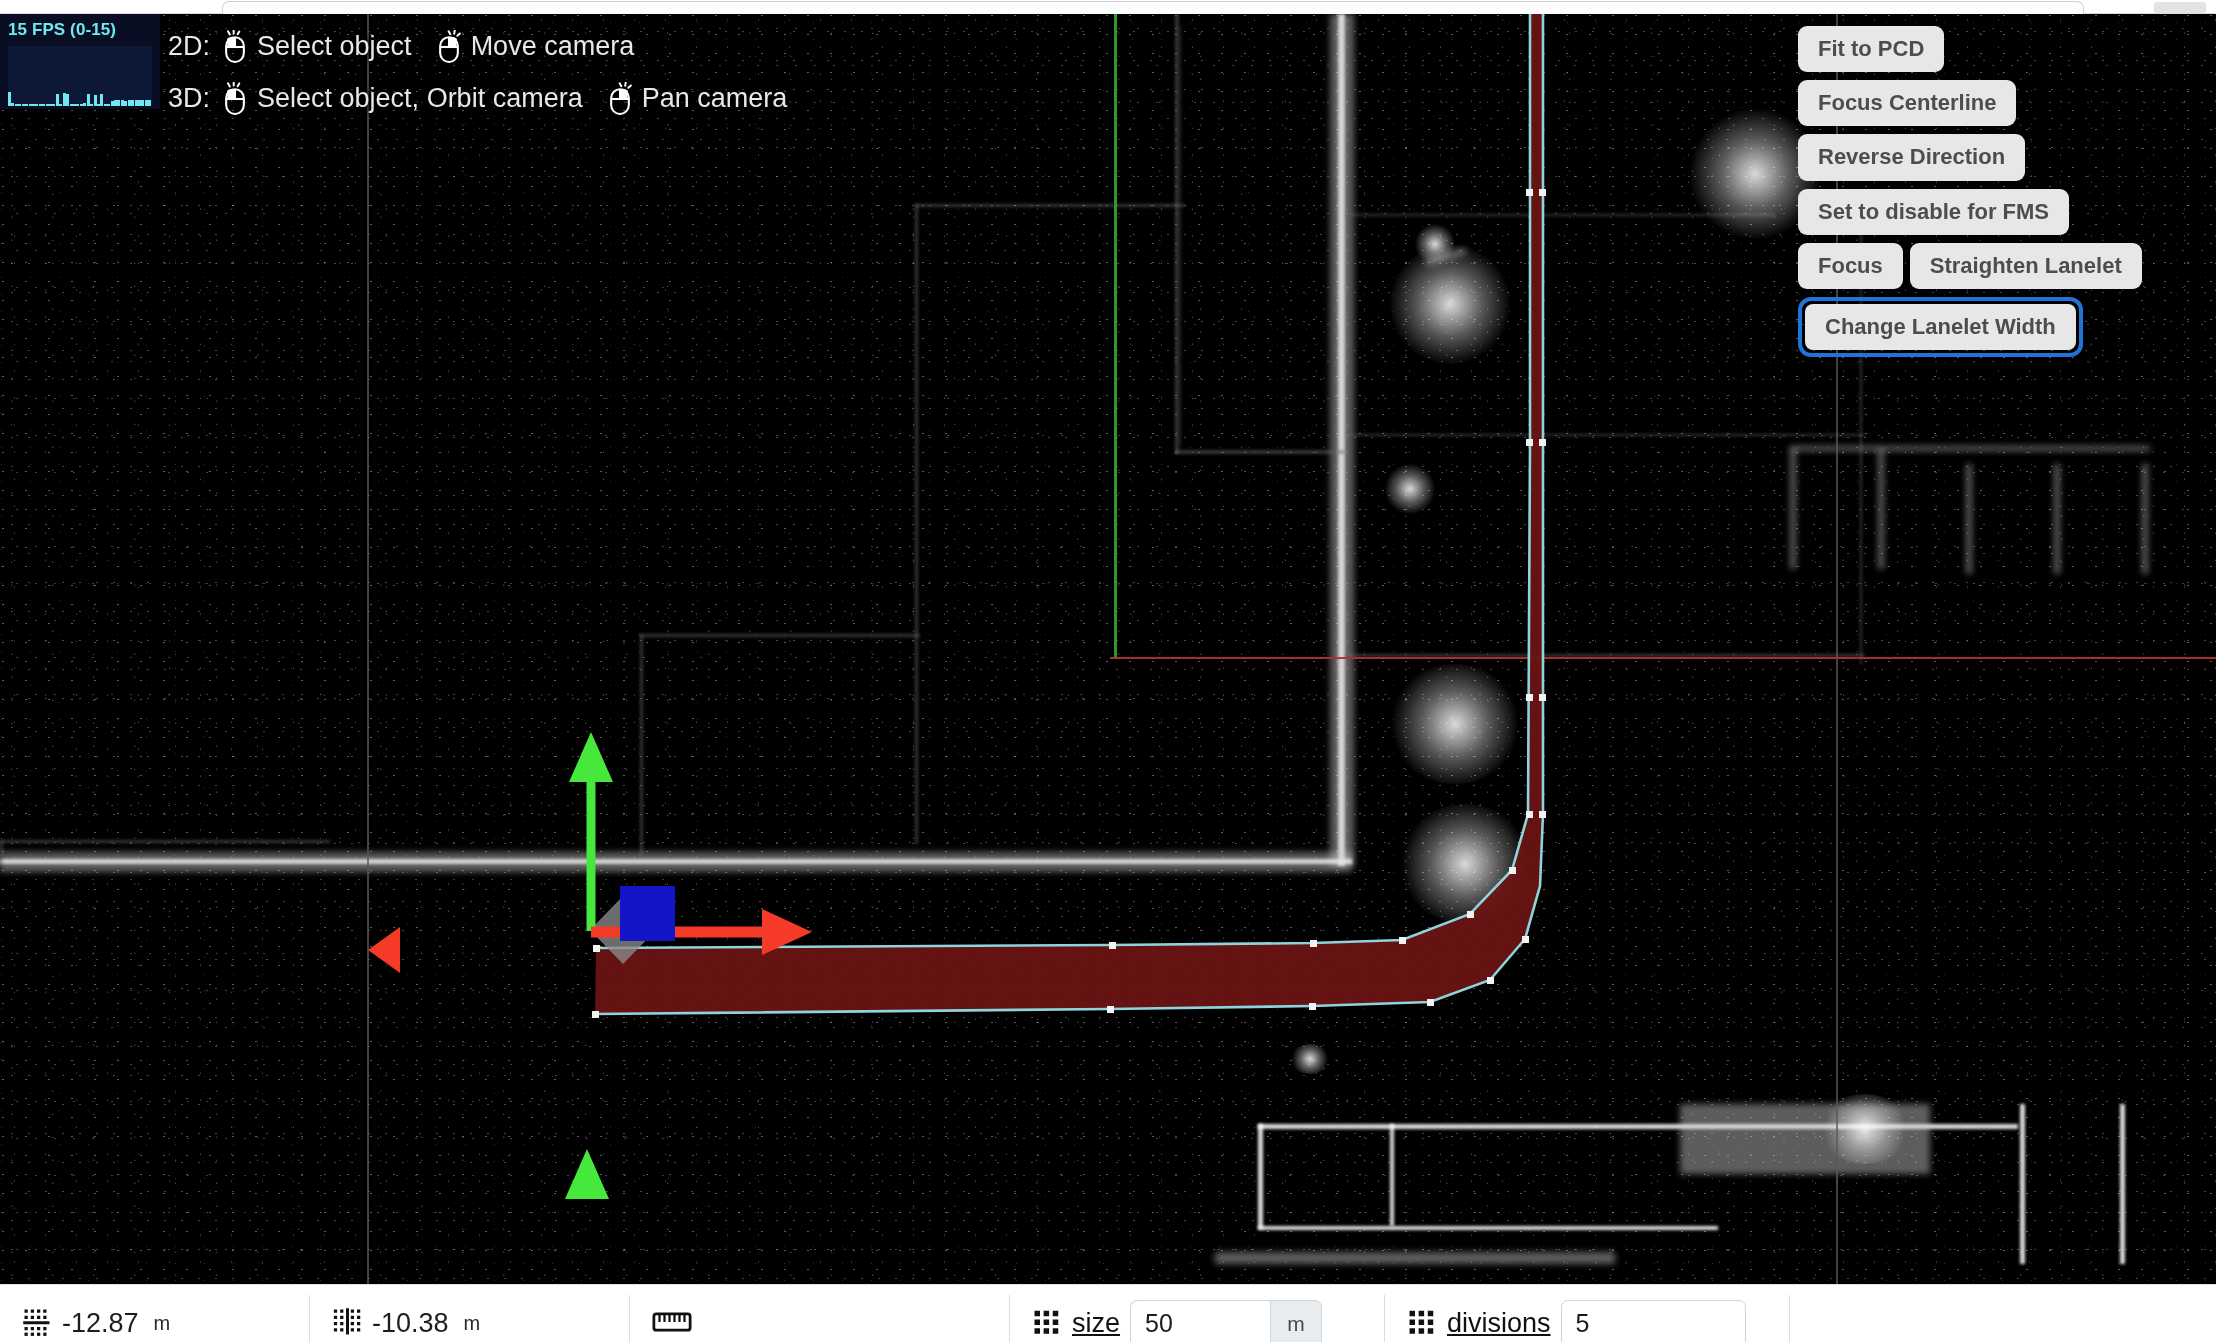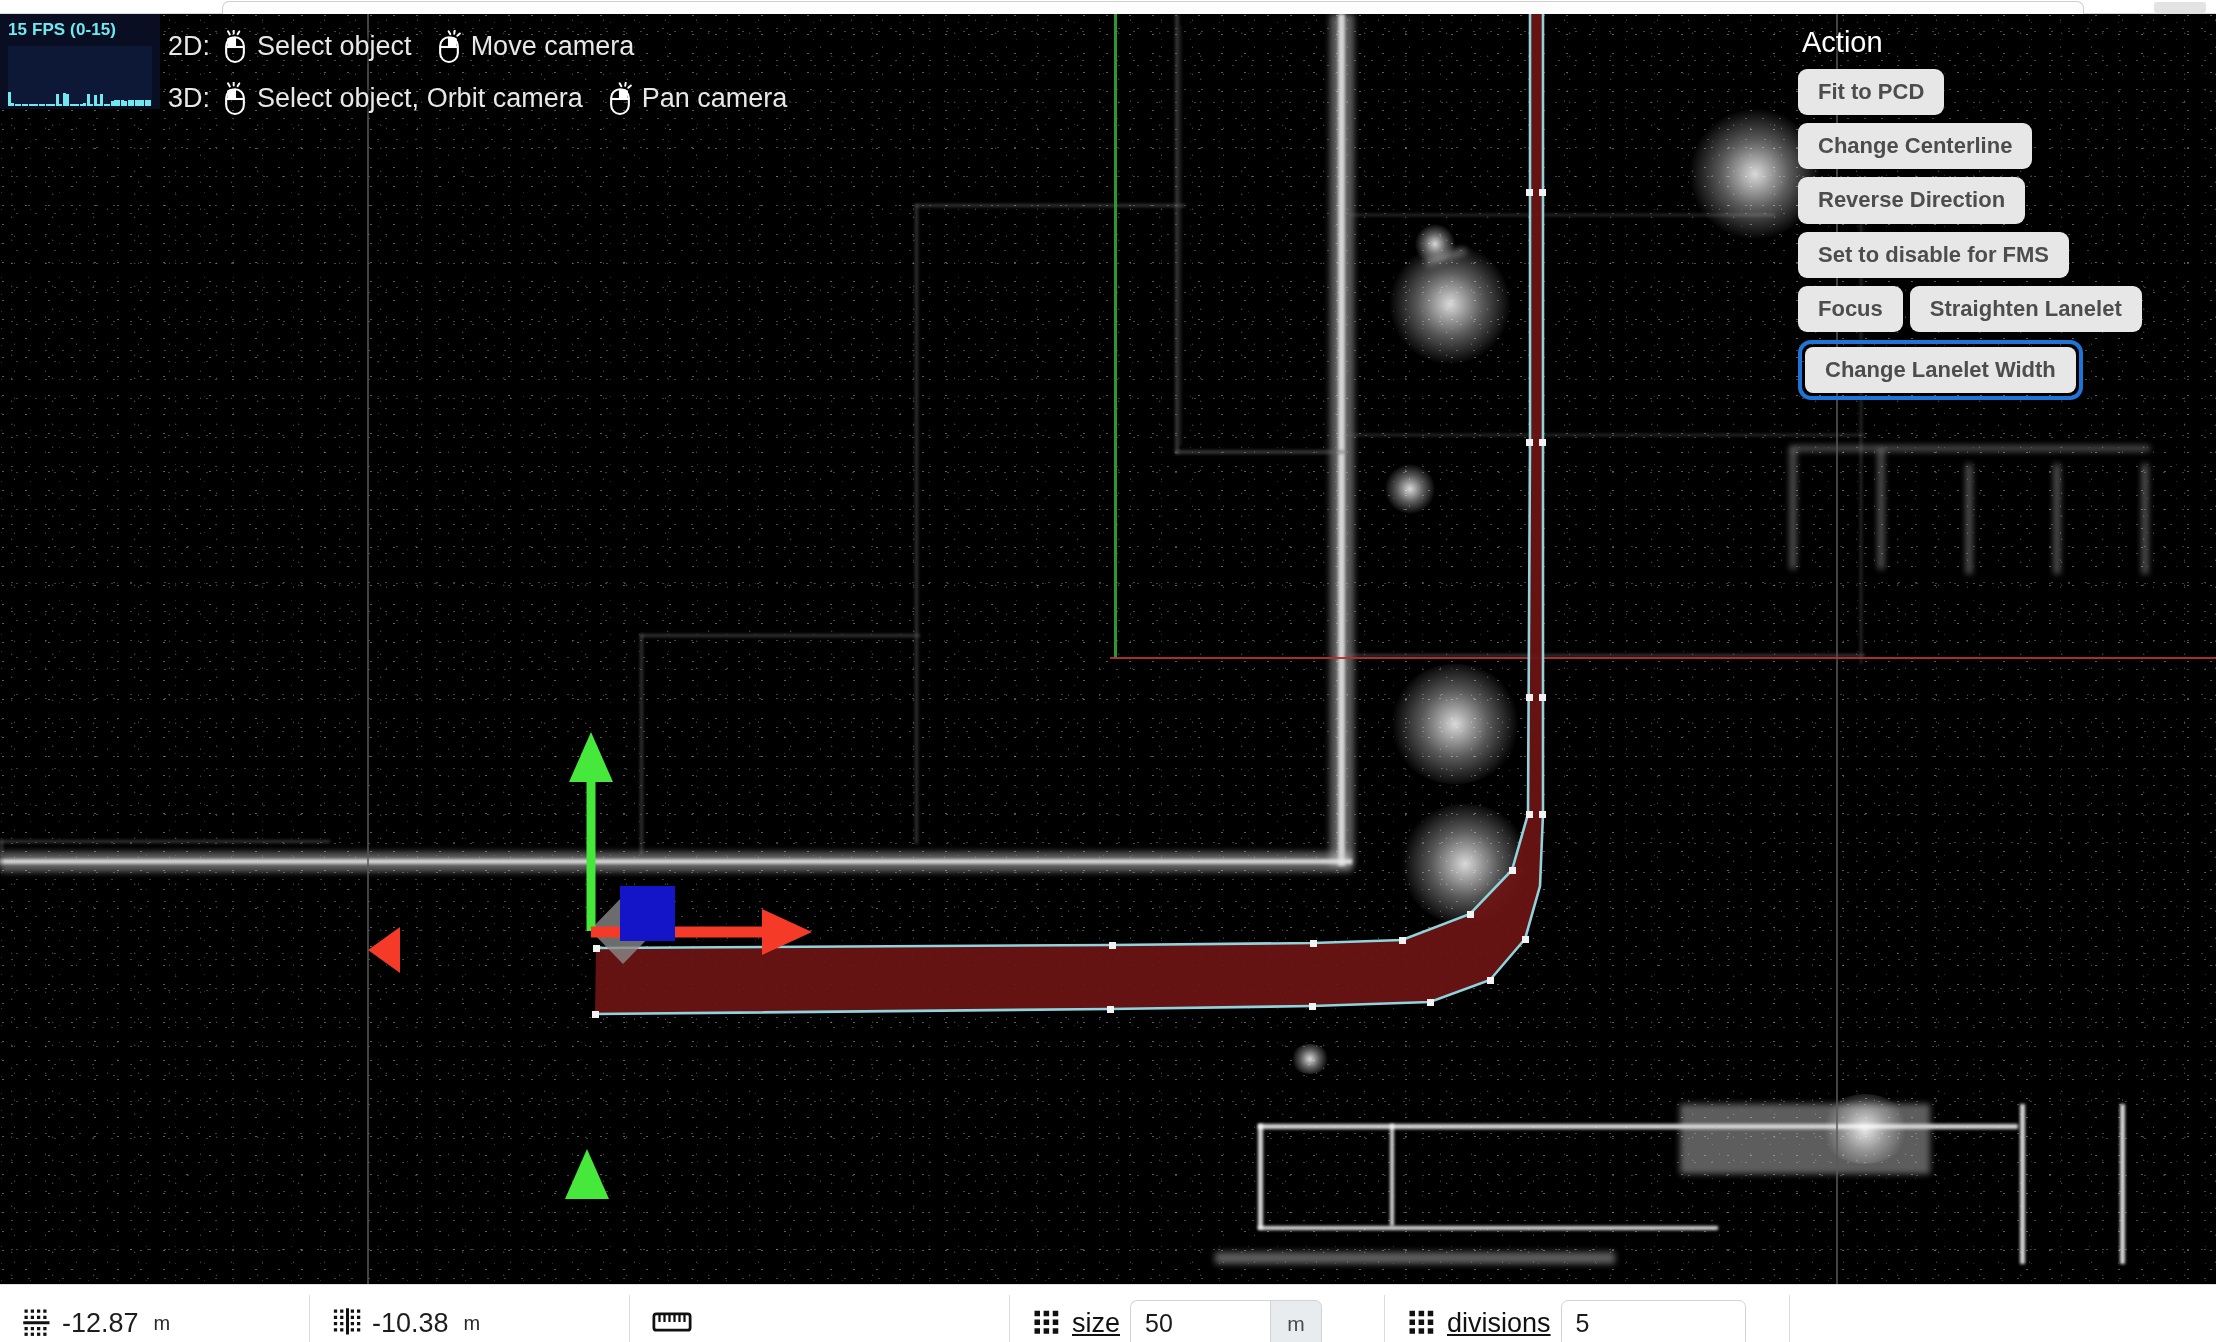--- a/index.html
+++ b/index.html
@@ -377,27 +377,26 @@
                 <line x1="11" y1="3.2" x2="9.7" y2="0.9"></line>
                 <line x1="14" y1="2.9" x2="14.4" y2="0.4"></line>
                 <line x1="16.4" y1="4.4" x2="18.4" y2="2.6"></line>
               </g>
             </svg></span>
           <span class="help-txt">Pan camera</span>
         </div>
       </div>
 
     <div class="action-panel">
-      <div class="action-title">Action</div>
       <div class="act-rows" id="act-rows">
           <div class="act-row">
             <button class="act-btn">Fit to PCD</button>
           </div>
           <div class="act-row">
-            <button class="act-btn">Change Centerline</button>
+            <button class="act-btn">Focus Centerline</button>
           </div>
           <div class="act-row">
             <button class="act-btn">Reverse Direction</button>
           </div>
           <div class="act-row">
             <button class="act-btn">Set to disable for FMS</button>
           </div>
           <div class="act-row">
             <button class="act-btn">Focus</button>
             <button class="act-btn">Straighten Lanelet</button>

